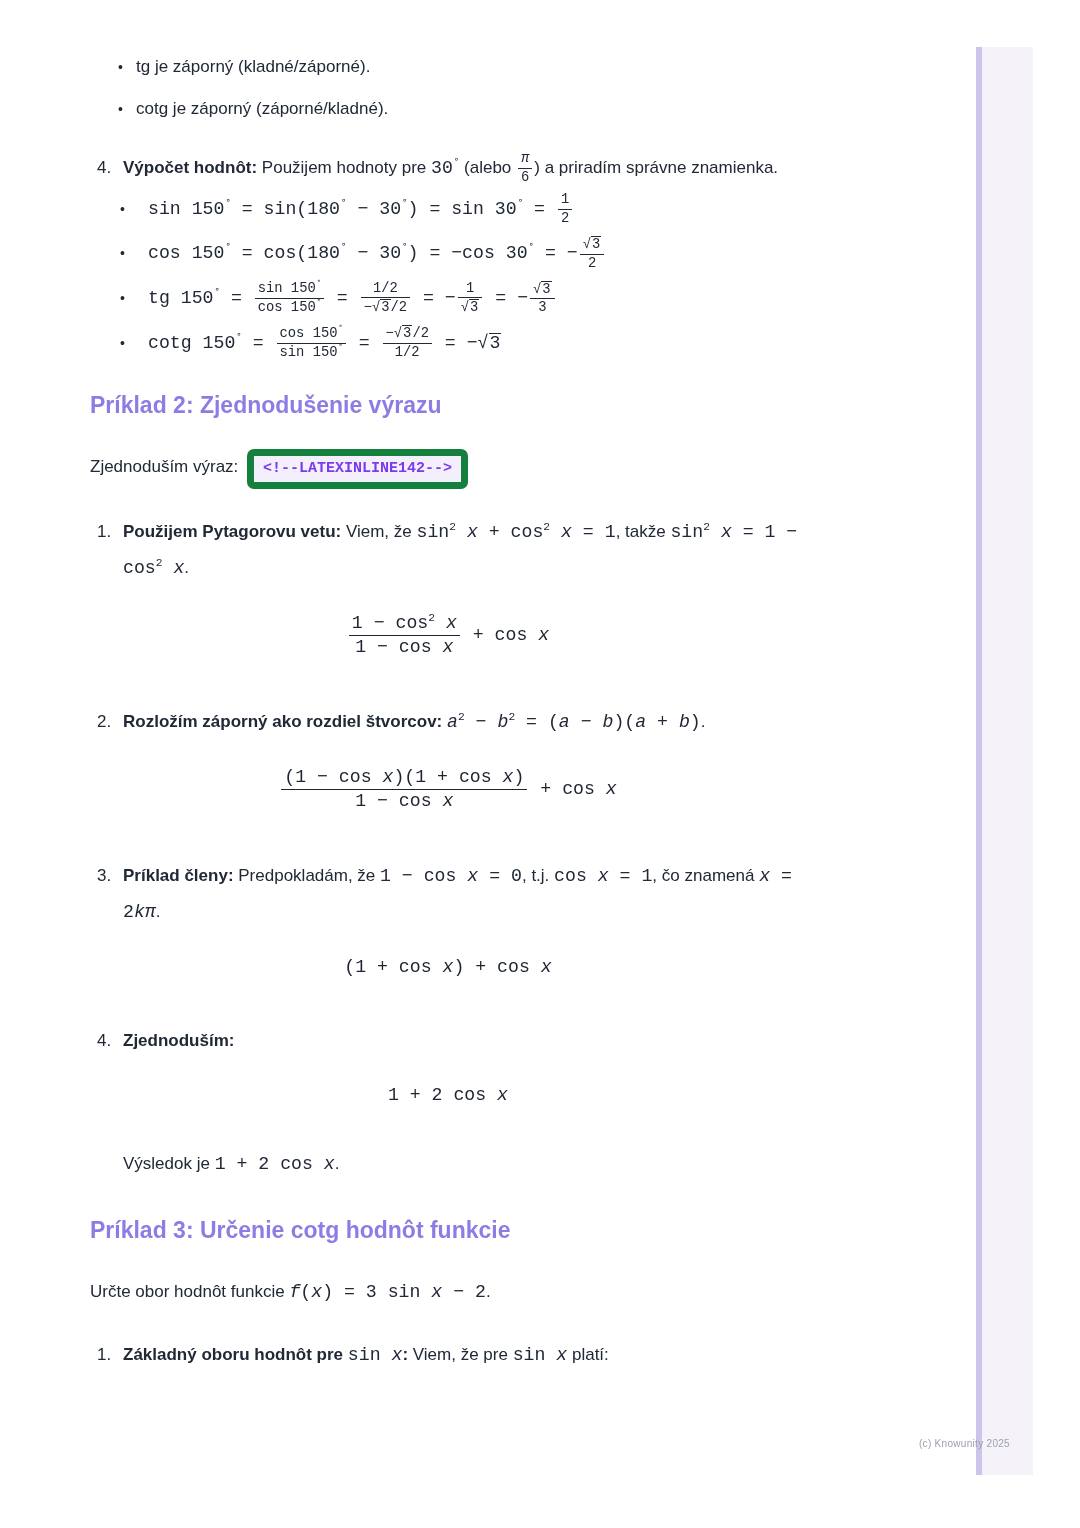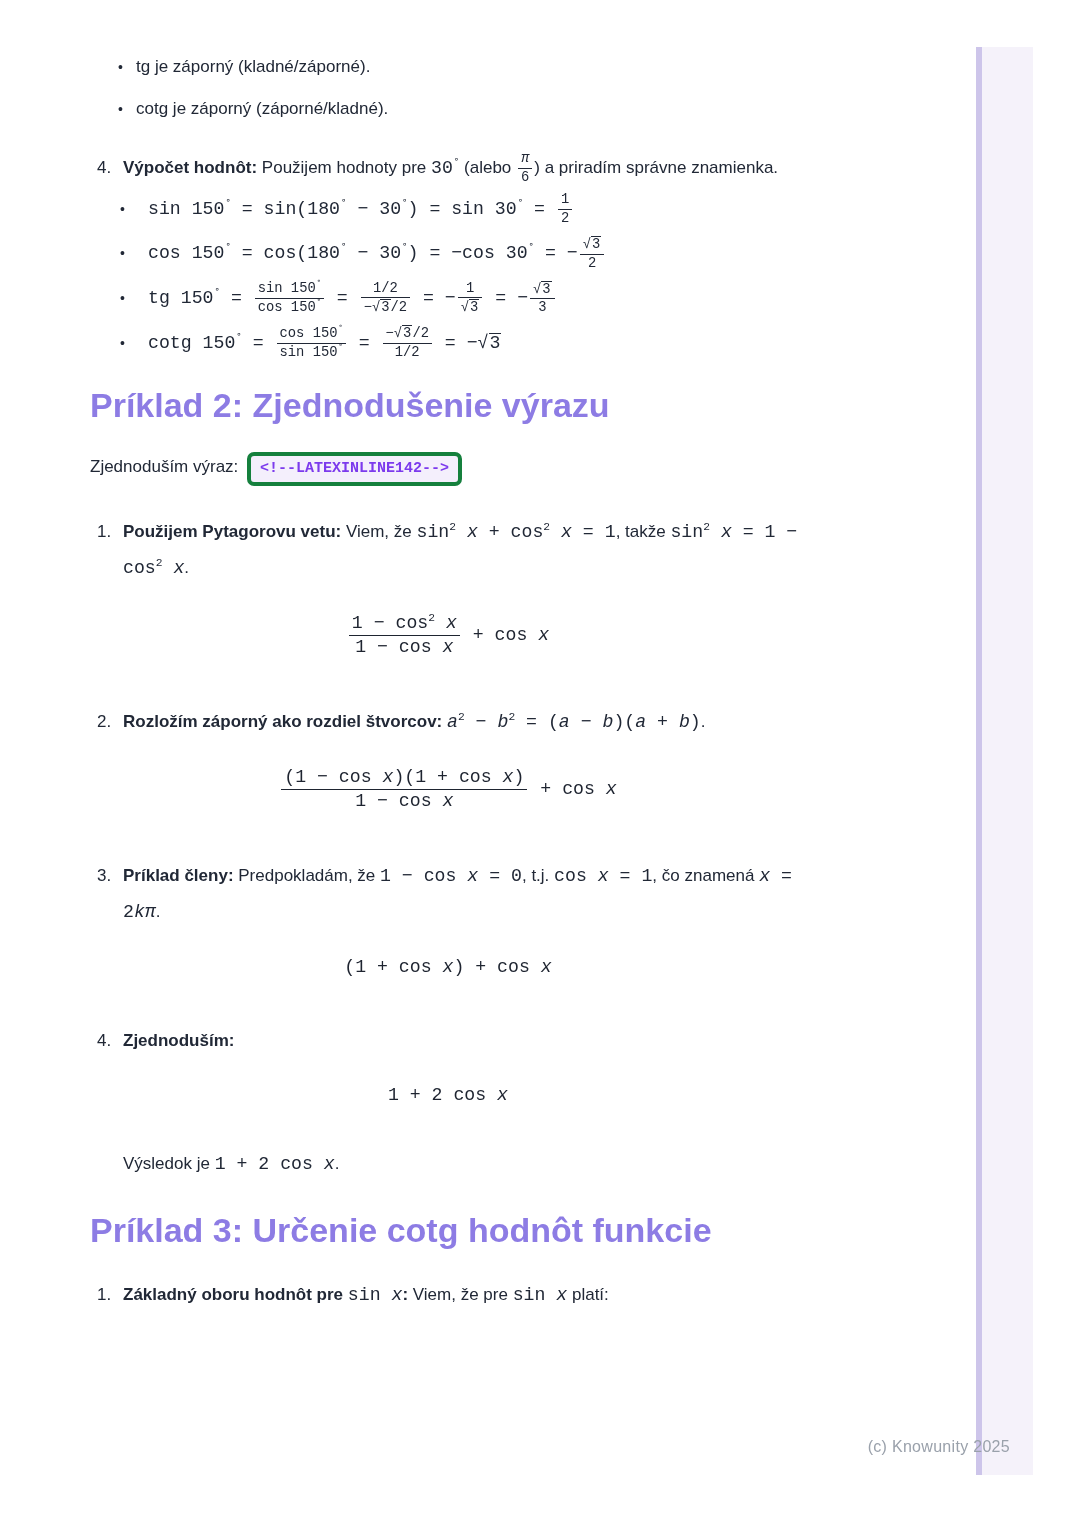--- a/index.html
+++ b/index.html
@@ -27,34 +27,34 @@
   .bullets.top li{line-height:26px}
   .bullets.mathlist{padding-left:30px;margin-top:6px}
   .bullets.mathlist li{margin-bottom:9px;line-height:30px}
   .bullets.mathlist .dot{width:28px}
 
   .oli{display:flex;align-items:baseline;padding-left:7px}
   .oli .no{flex:none;width:26px;line-height:35px}
   .oli .litext{flex:1;line-height:35px}
   .item4{margin-top:28px;margin-bottom:4px}
 
-  h2{font-size:34px;line-height:33px;font-weight:700;color:#8d7ce4;margin:28px 0 30px}
+  h2{font-size:23px;line-height:33px;font-weight:700;color:#8d7ce4;margin:28px 0 30px}
   .intro{margin:0 0 30px;line-height:30px}
   code.chip{
     font-family:"Liberation Mono","DejaVu Sans Mono",monospace;font-weight:700;font-size:15px;
-    color:#7c3aed;background:#f4effc;border:4px solid #15803d;border-radius:7px;
+    color:#7c3aed;background:#f4effc;border:7px solid #15803d;border-radius:7px;
     padding:4px 9px 5px;margin-left:4px;white-space:nowrap;
   }
   .formula{margin:27px 0 46px;text-align:center;font-size:17px;color:#1e2430}
   .formula .fr{font-size:1em}
   .result{margin:0 0 8px 33px;line-height:26px}
 
   .footer{
     position:absolute;top:1438px;right:70px;z-index:3;
-    font-size:16px;color:#9aa1ab;letter-spacing:.3px;
+    font-size:10px;color:#9aa1ab;letter-spacing:.3px;
   }
   .strip{
     position:absolute;left:976px;top:47px;width:57px;height:1428px;z-index:1;
     background:#f5f2fa;border-left:6px solid #cdc5ea;box-sizing:border-box;
   }
 </style>
 </head>
 <body>
 
 <div class="content">
@@ -122,20 +122,21 @@
   <div class="oli">
     <span class="no">4.</span>
     <div class="litext"><b>Zjednoduším:</b></div>
   </div>
   <div class="formula"><span class="m">1 + 2 cos <i>x</i></span></div>
 
   <p class="result">Výsledok je <span class="m">1 + 2 cos <i>x</i></span>.</p>
 
   <h2 style="margin-top:37px">Príklad 3: Určenie cotg hodnôt funkcie</h2>
 
+  <p class="intro">Určte obor hodnôt funkcie <span class="m"><i>f</i>(<i>x</i>) = 3 sin <i>x</i> − 2</span>.</p>
 
   <div class="oli">
     <span class="no">1.</span>
     <div class="litext"><b>Základný oboru hodnôt pre</b> <span class="m">sin <i>x</i></span><b>:</b> Viem, že pre <span class="m">sin <i>x</i></span> platí:</div>
   </div>
 
 </div>
 
 <div class="strip"></div>
 <div class="footer">(c) Knowunity 2025</div>

